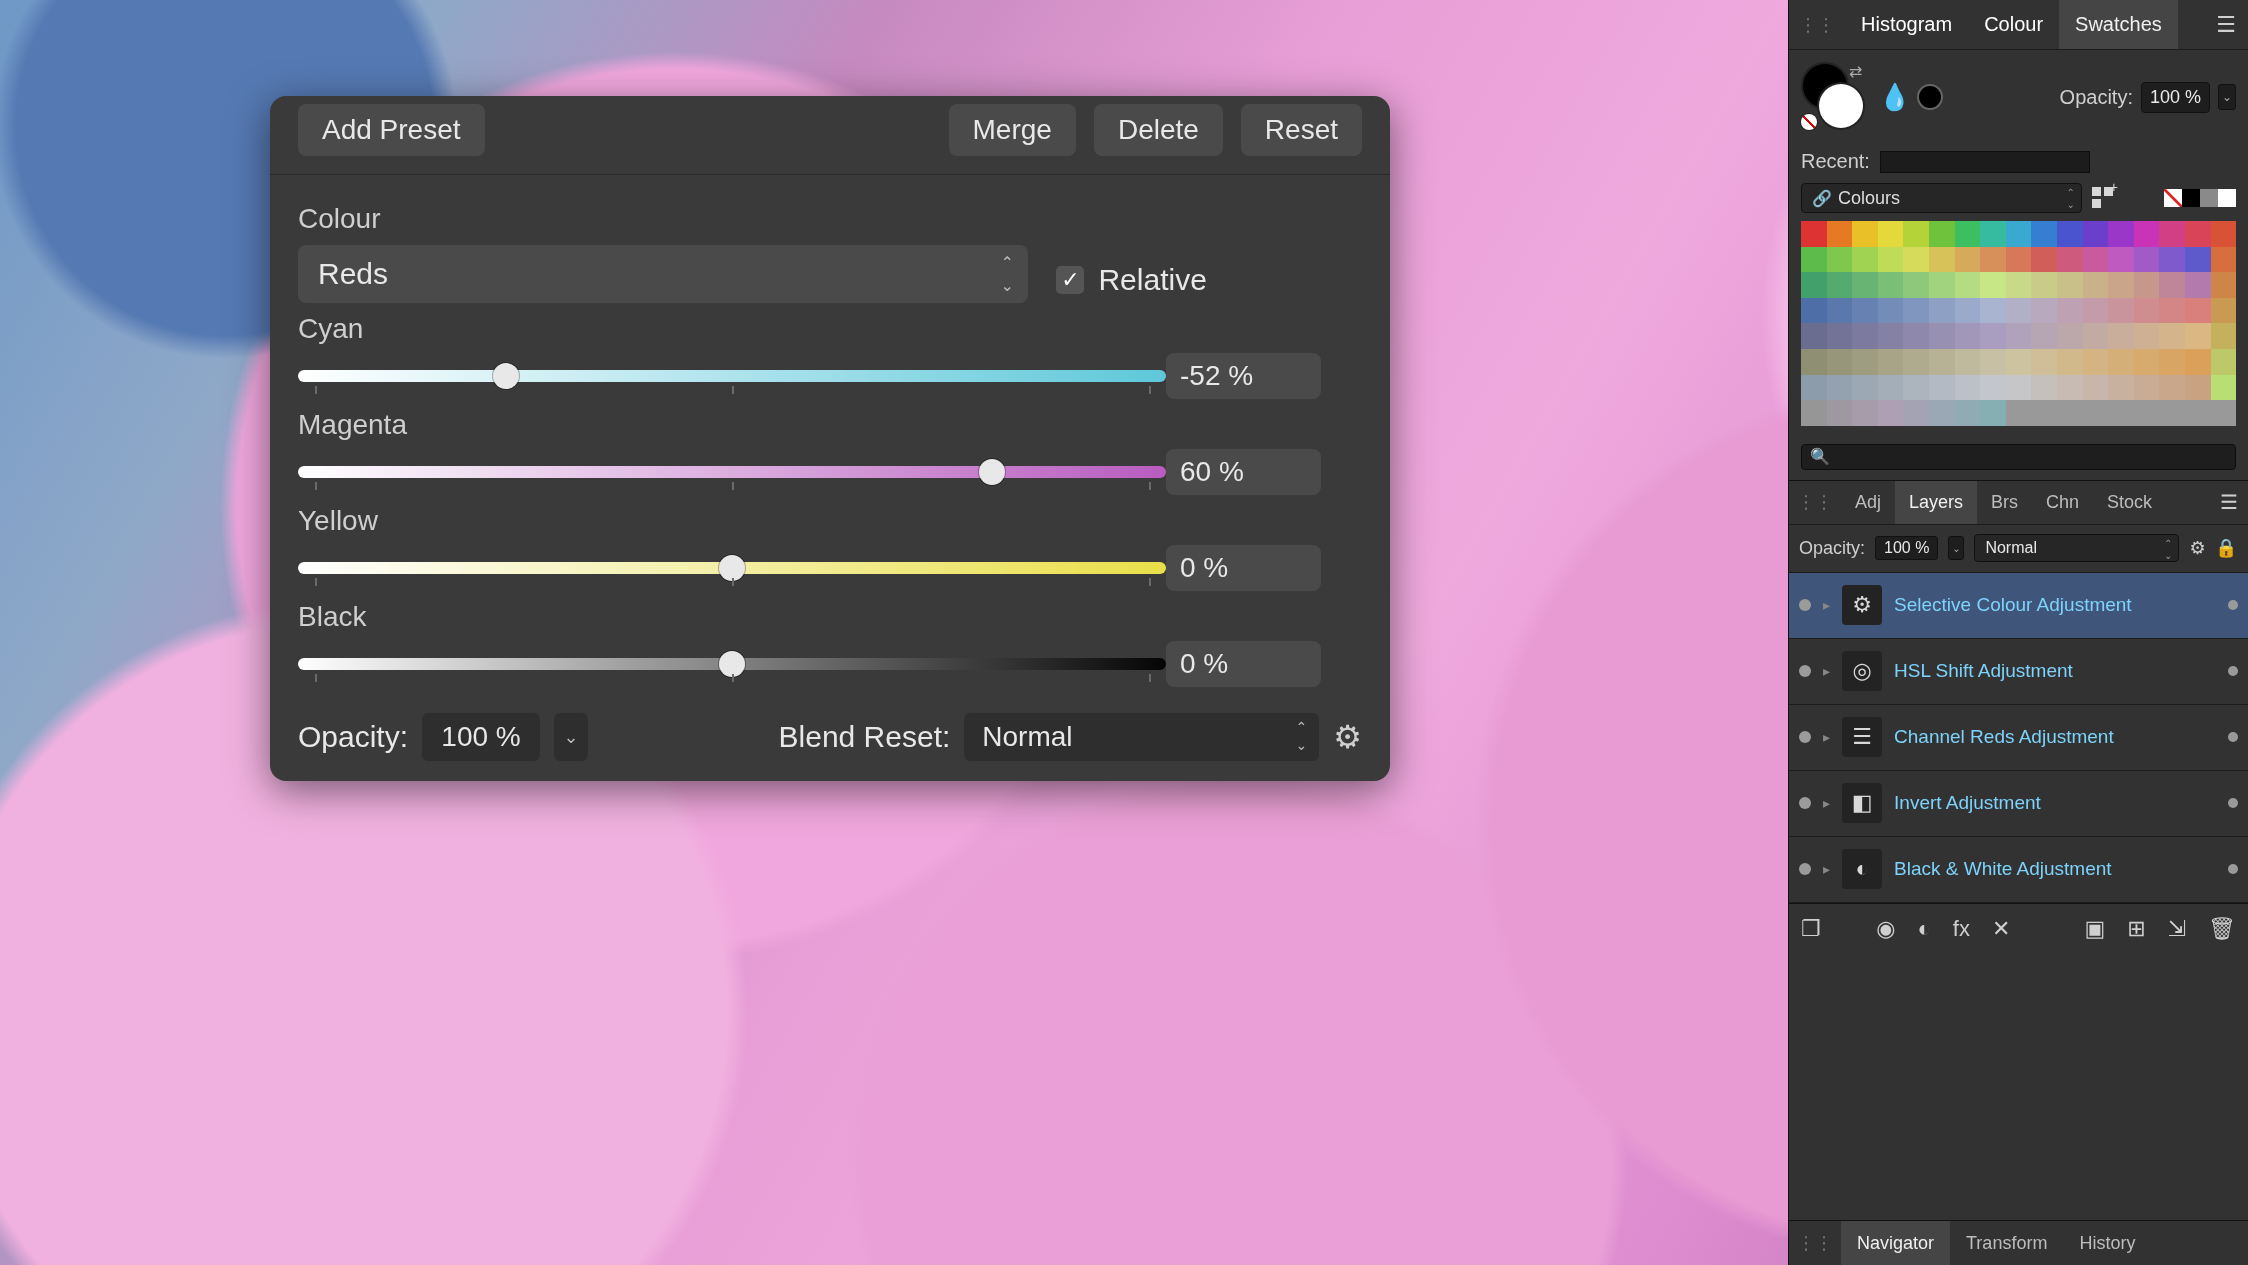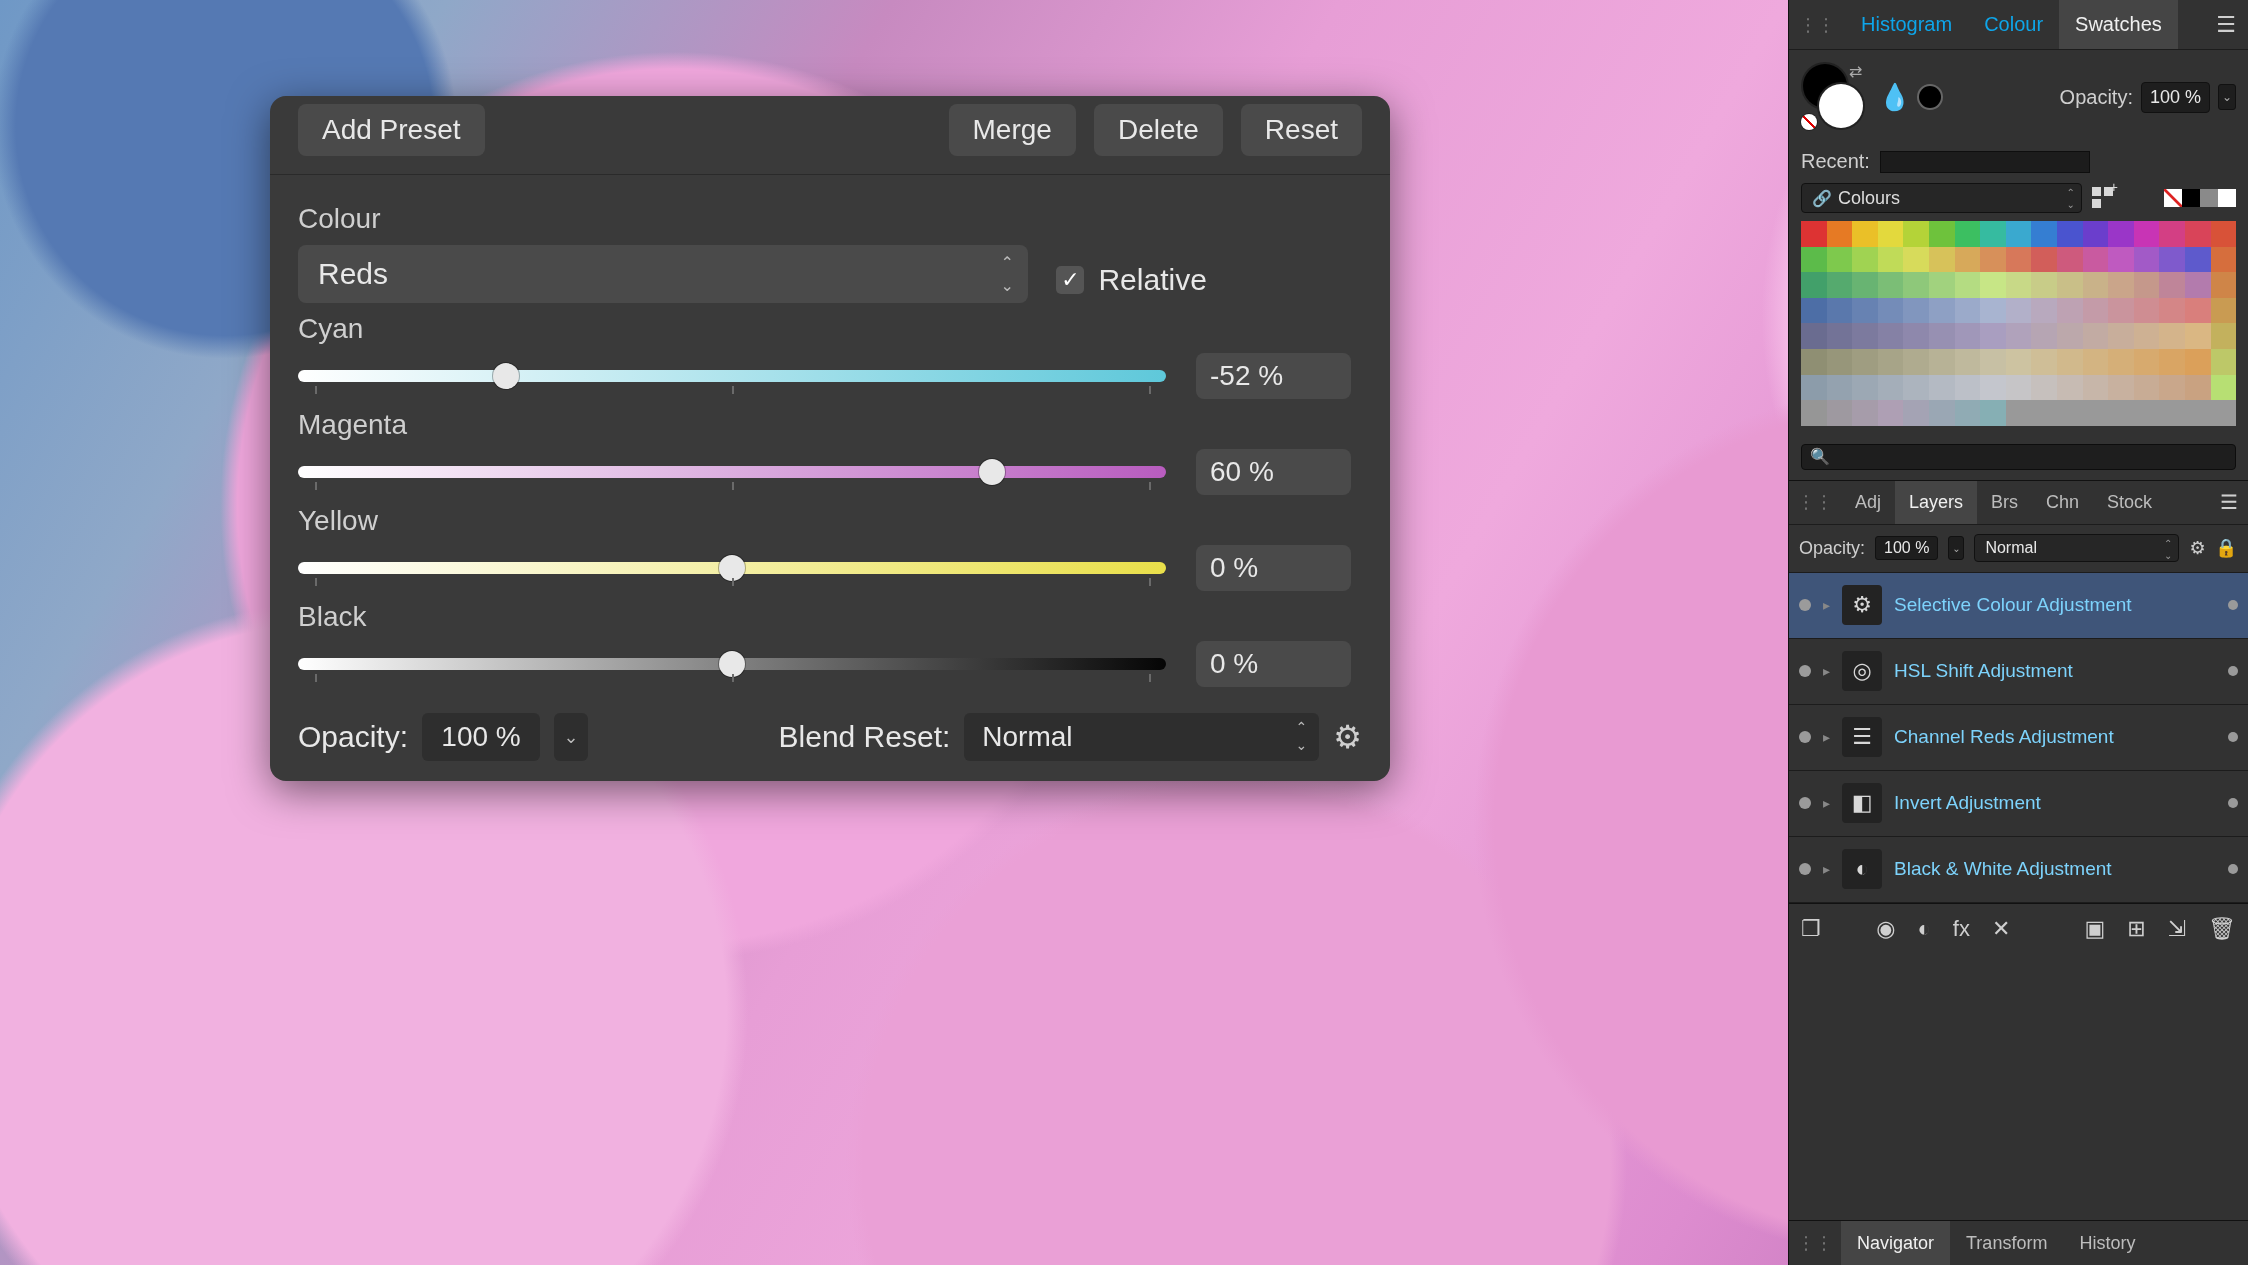--- a/index.html
+++ b/index.html
@@ -55,21 +55,21 @@
     position:relative;
   }
   .select .stepper{position:absolute; right:14px; top:8px; display:flex; flex-direction:column; gap:4px; font-size:16px; color:#bababa;}
   .check-wrap{display:inline-flex; align-items:center; gap:14px; margin-left:24px; vertical-align:middle;}
   .chk{
     width:28px; height:28px; background:#555; border-radius:5px; display:inline-flex;
     align-items:center; justify-content:center; color:#fff; font-size:22px;
   }
   .chk-label{font-size:30px;}
   .slider-row{margin-top:10px;}
-  .slider-area{display:flex; align-items:center; gap:30px; margin-top:8px;}
+  .slider-area{display:flex; align-items:center; margin-top:8px;}
   .track{
     position:relative; height:12px; border-radius:6px; flex:0 0 868px;
   }
   .track::before{
     content:""; position:absolute; inset:0; border-radius:6px;
   }
   .track.cyan{ background:linear-gradient(90deg,#ffffff,#5ec8da);}
   .track.magenta{ background:linear-gradient(90deg,#ffffff,#b85cbf);}
   .track.yellow{ background:linear-gradient(90deg,#ffffff,#e9df4a);}
   .track.black{ background:linear-gradient(90deg,#ffffff,#050505);}
@@ -105,21 +105,21 @@
   
   .rightcol{
     position:absolute; right:0; top:0; bottom:0; width:460px;
     background:#323232; border-left:1px solid #111;
     display:flex; flex-direction:column;
   }
 
   
   .tabs{display:flex; align-items:center; height:50px; border-bottom:1px solid #1c1c1c;}
   .tabs .drag{color:#777; padding:0 10px; font-size:18px;}
-  .tab{font-size:20px; color:#0ea5e9; padding:0 16px; height:100%; display:flex; align-items:center;}
+  .tab{font-size:20px; color:#ffffff; padding:0 16px; height:100%; display:flex; align-items:center;}
   .tab.active{background:#454545; color:#f0f0f0;}
   .tabs .menu{margin-left:auto; padding:0 12px; color:#cfcfcf; font-size:22px;}
 
   .sw-body{padding:12px 12px 4px 12px;}
   .picker-row{display:flex; align-items:center; gap:8px;}
   .big-swatch{position:relative; width:70px; height:70px;}
   .circ{position:absolute; width:44px;height:44px;border-radius:50%; box-shadow:0 0 0 2px #222;}
   .circ.back{background:#000; left:2px; top:2px;}
   .circ.front{background:#fff; left:18px; top:22px;}
   .mini-swap{position:absolute; left:48px; top:0; color:#aaa; font-size:16px;}

